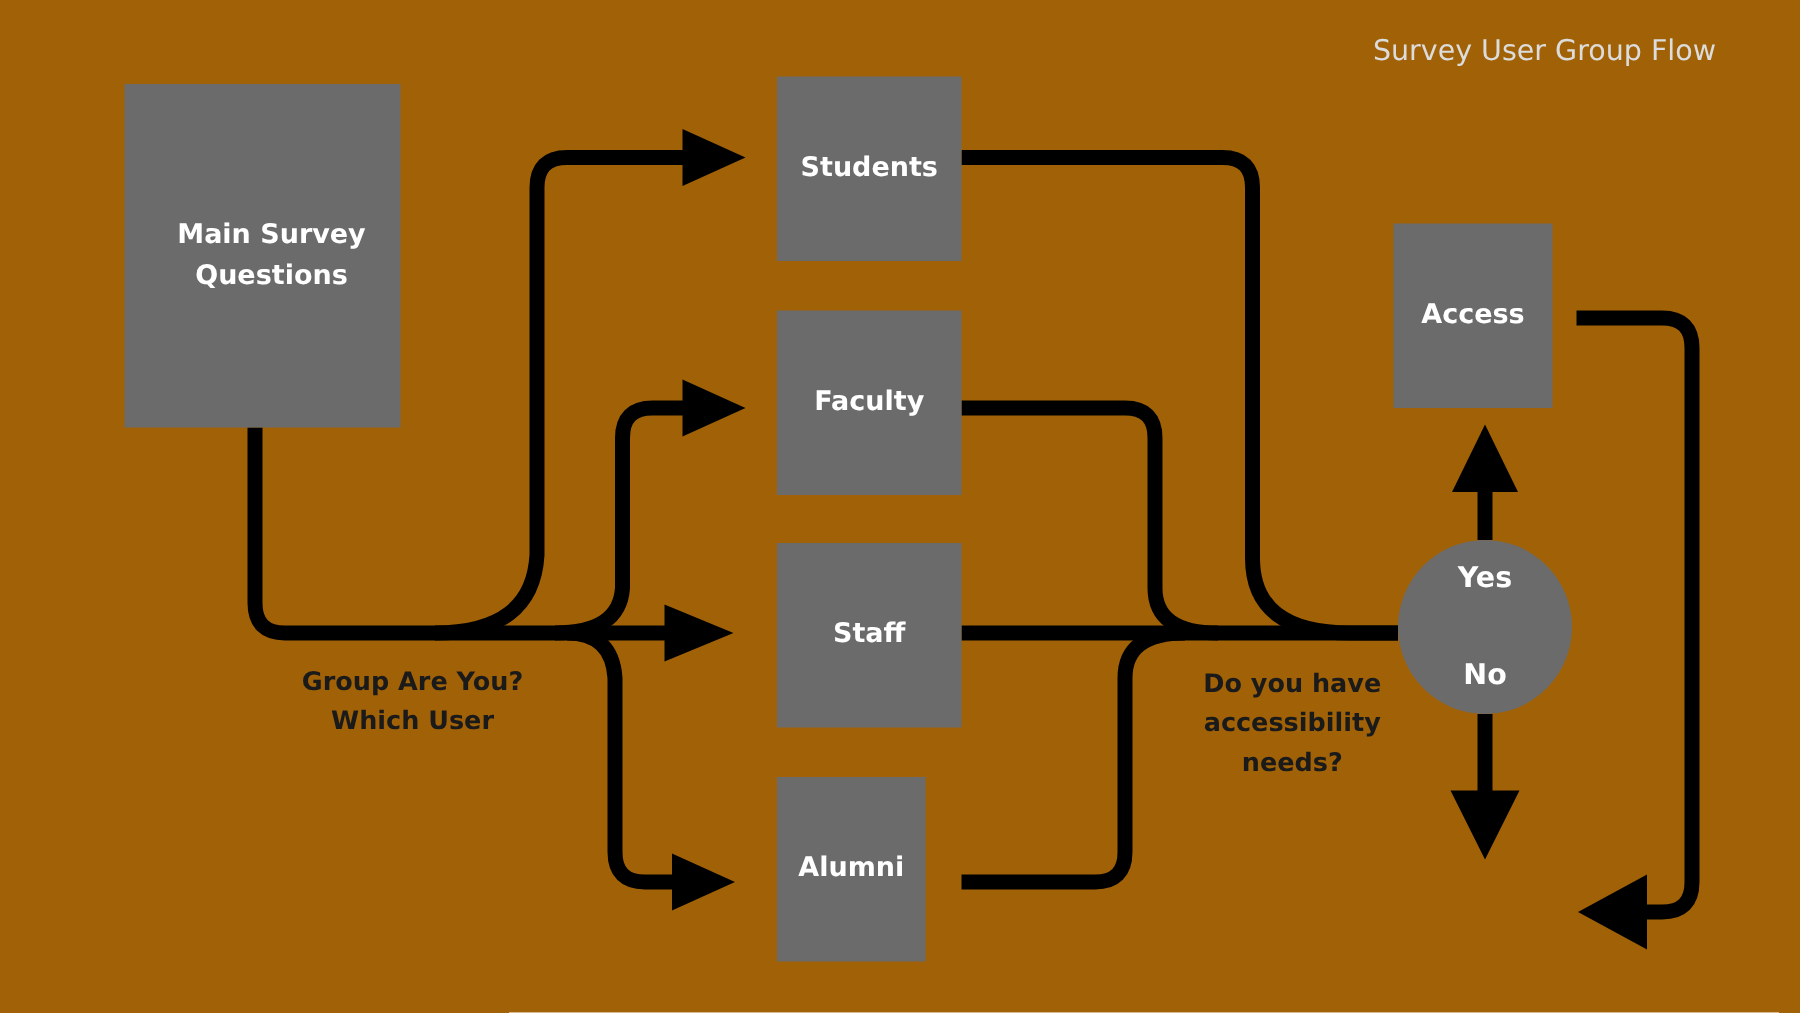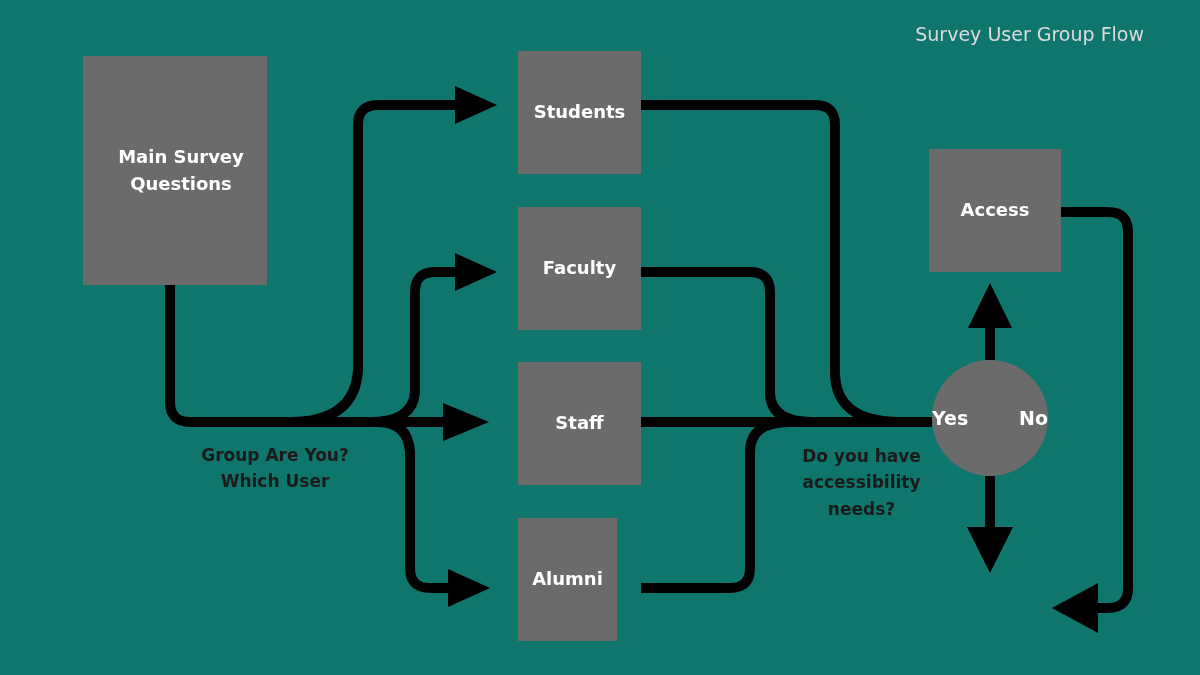--- a/index.html
+++ b/index.html
@@ -4,21 +4,21 @@
 <style>
   html, body {
     margin: 0;
     padding: 0;
     background: #ffffff;
   }
   #canvas {
     position: relative;
     width: 1200px;
     height: 675px;
-    background: #0f766e;
+    background: #a16207;
     overflow: hidden;
     font-family: "DejaVu Sans", "Liberation Sans", sans-serif;
   }
   #flow-svg {
     position: absolute;
     left: 0;
     top: 0;
     width: 1200px;
     height: 675px;
   }
@@ -32,21 +32,21 @@
     font-weight: bold;
     text-align: center;
     line-height: 1.45;
     z-index: 3;
   }
   .node-circle {
     position: absolute;
     background: #6b6b6b;
     border-radius: 50%;
     display: flex;
-    flex-direction: row;
+    flex-direction: column;
     align-items: center;
     justify-content: space-between;
     color: #ffffff;
     font-weight: bold;
     z-index: 3;
   }
   .circle-label {
     font-size: 19px;
     line-height: 1;
   }
@@ -65,21 +65,21 @@
     font-weight: normal;
     white-space: nowrap;
     z-index: 5;
   }
   
   #box-main      { left: 83px;  top: 56px;  width: 172px; height: 229px; font-size: 18px; padding-left: 12px; }
   #box-students  { left: 518px; top: 51px;  width: 123px; height: 123px; font-size: 18px; }
   #box-faculty   { left: 518px; top: 207px; width: 123px; height: 123px; font-size: 18px; }
   #box-staff     { left: 518px; top: 362px; width: 123px; height: 123px; font-size: 18px; }
   #box-alumni    { left: 518px; top: 518px; width: 99px; height: 123px; font-size: 18px; }
-  #box-access    { left: 929px; top: 149px; width: 132px; height: 123px; font-size: 18px; }
+  #box-access    { left: 929px; top: 149px; width: 106px; height: 123px; font-size: 18px; }
   #box-end       { left: 933px; top: 575px; width: 119px; height: 65px;  font-size: 18px; }
   #node-decision { left: 932px; top: 360px; width: 116px; height: 116px;
                    padding: 16px 0 16px 0; box-sizing: border-box; }
   
   #label-usergroup     { left: 175px; top: 442px; width: 200px; font-size: 17px; }
   #label-accessibility { left: 780px; top: 443px; width: 163px; font-size: 17px; }
 </style>
 </head>
 <body>
 

